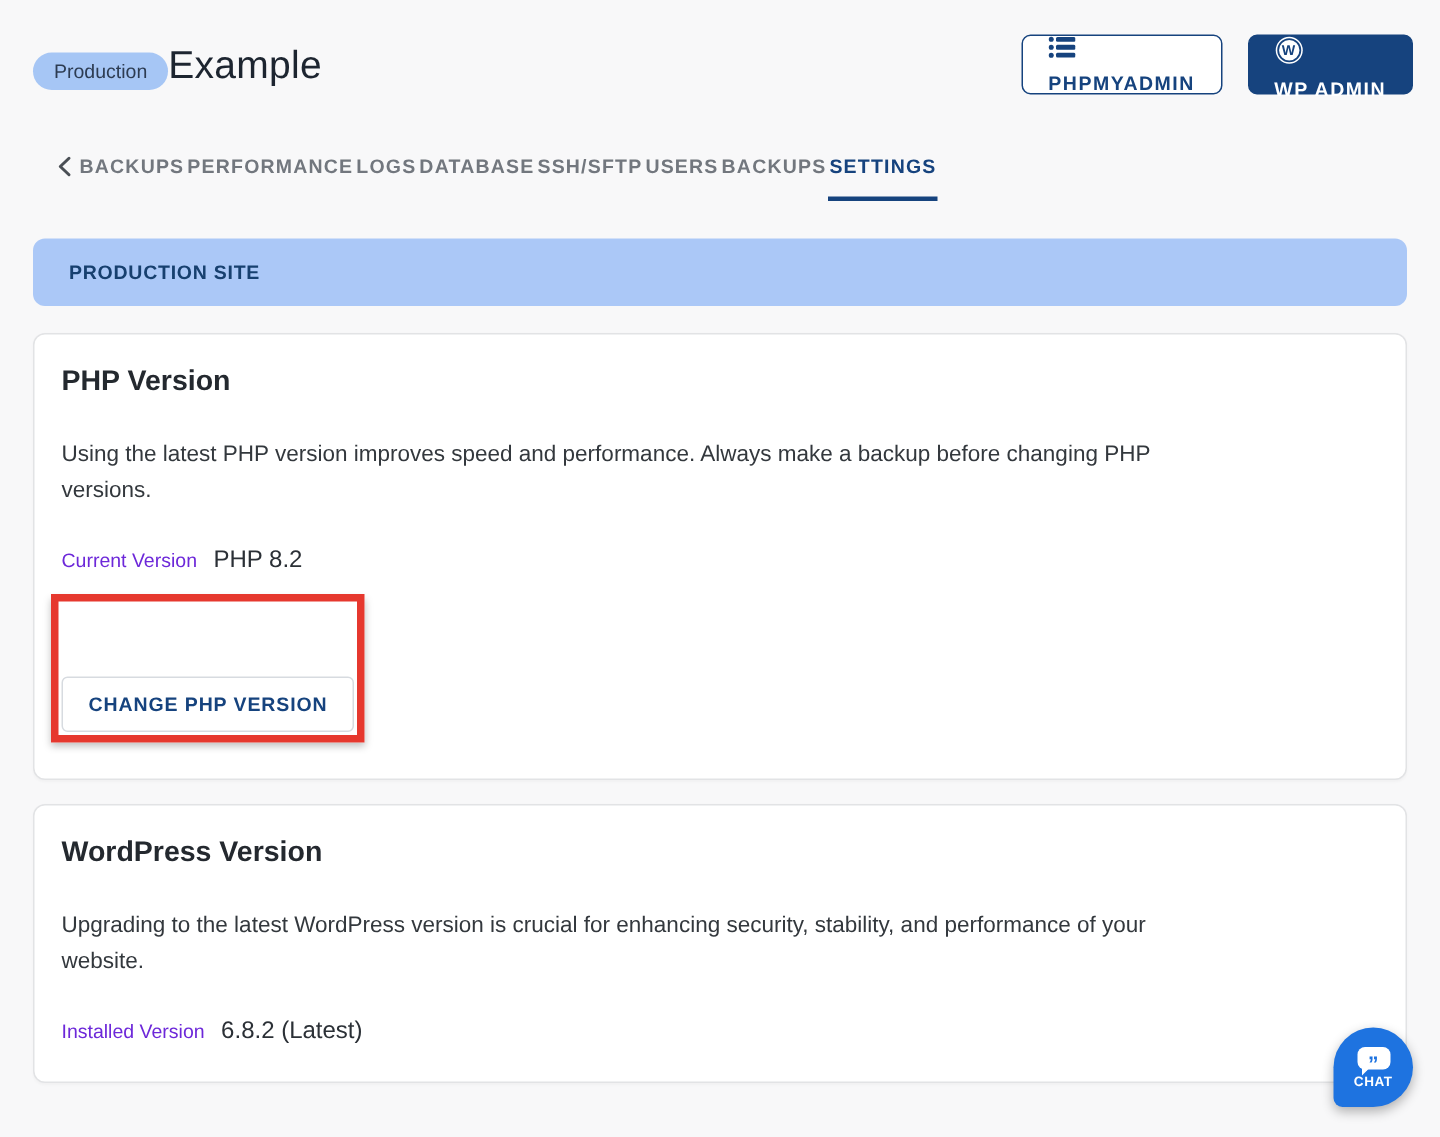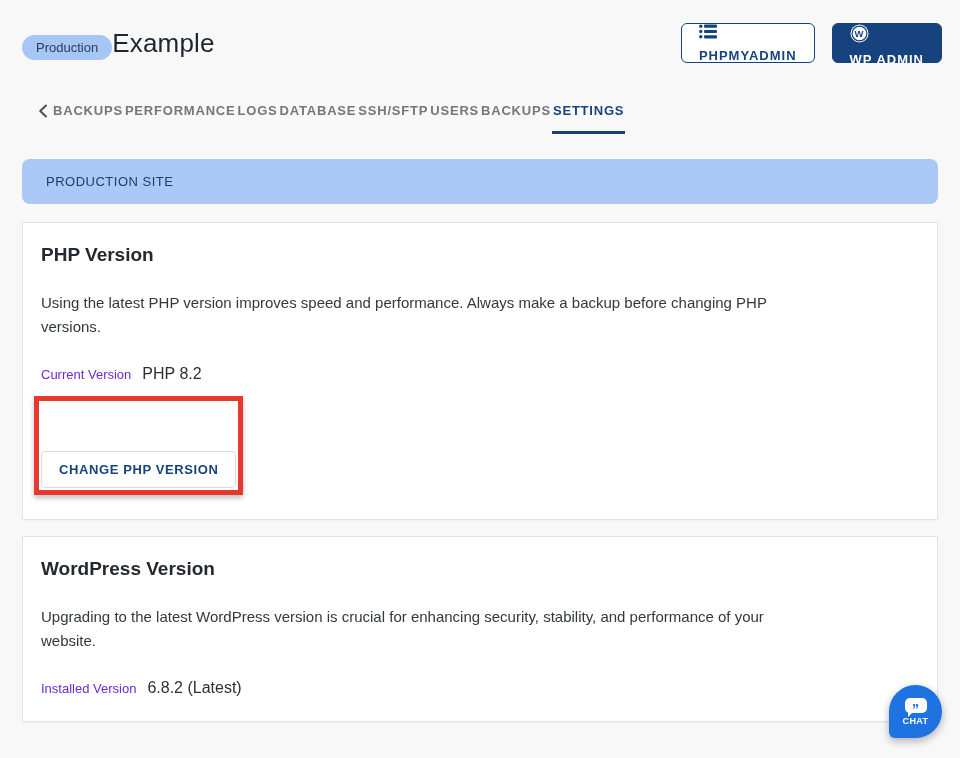--- a/index.html
+++ b/index.html
@@ -37,28 +37,28 @@
     font-size:13px; font-weight:bold; letter-spacing:0.8px;
     color:#72777e; padding:0 1px 13px; border-bottom:3px solid transparent;
     cursor:pointer; white-space:nowrap;
   }
   .tab.active { color:#16437e; border-bottom-color:#16437e; }
   .tab-back { padding-left:16px; padding-right:4px; display:flex; align-items:center; }
 
   
   .banner {
     margin:25px 22px 0; background:#abc8f7; border-radius:8px;
-    padding:15px 24px; font-size:13px; font-weight:normal;
+    padding:15px 24px; font-size:13px; font-weight:bold;
     letter-spacing:0.5px; color:#17406f;
   }
 
   
   .card {
     margin:18px 22px 0; background:#ffffff;
-    border:1px solid #e2e3e5; border-radius:0;
+    border:1px solid #e2e3e5; border-radius:8px;
     padding:21px 18px 24px;
     box-shadow:0 1px 2px rgba(0,0,0,0.03);
   }
   .card + .card { margin-top:16px; }
   .card-title { font-size:19px; font-weight:600; color:#24292f; }
   .card-desc { margin-top:25px; font-size:15px; line-height:24px; color:#33383d; }
   .version-row { margin-top:26px; display:flex; align-items:baseline; gap:11px; }
   .version-label { font-size:13px; color:#6d28d9; }
   .version-value { font-size:16px; color:#2b3036; }
   .btn-row { margin-top:20px; }

